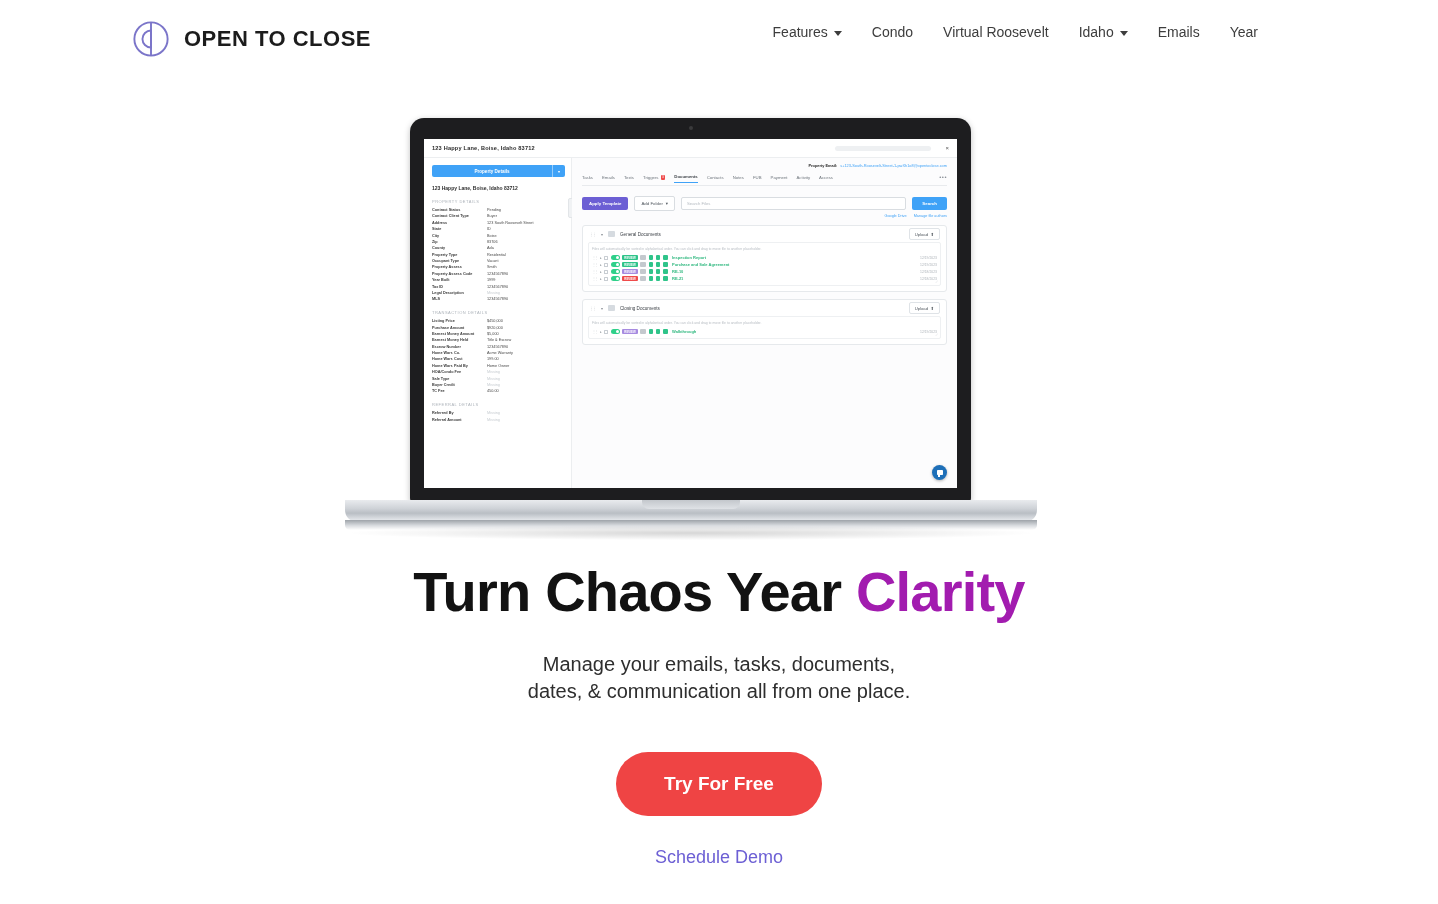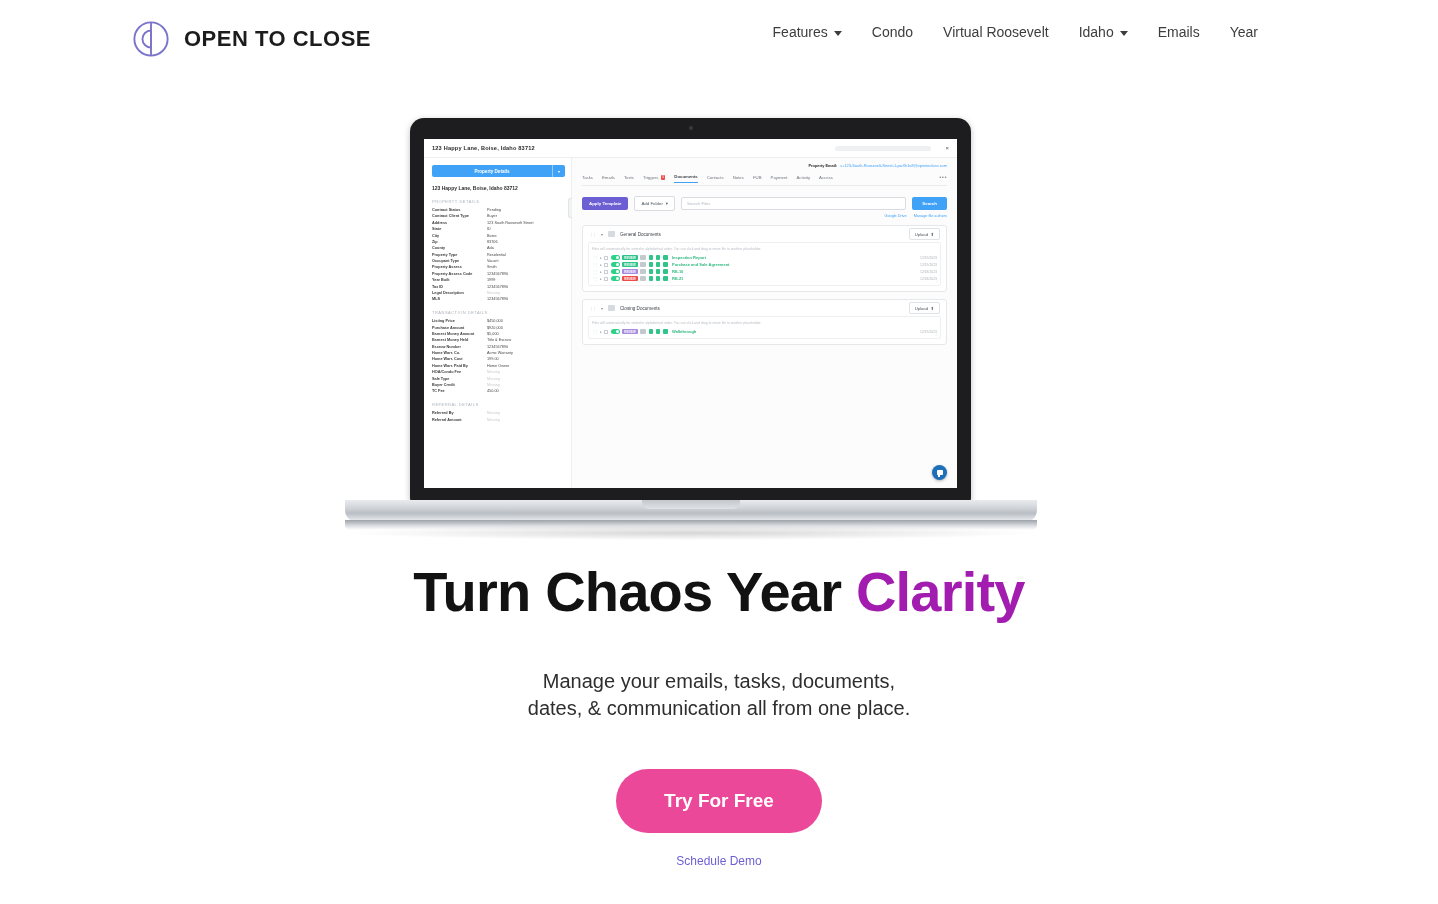--- a/index.html
+++ b/index.html
@@ -272,32 +272,32 @@
 
   
   .hero { position: absolute; left: 0; top: 560px; width: 1438px; text-align: center; }
   .hero-title {
     font-size: 56px; font-weight: bold; color: #121212;
     letter-spacing: -0.8px; line-height: 1.15;
   }
   .hero-title .accent { color: #a21caf; }
   .hero-sub {
     font-size: 20px; color: #2e2e2e; line-height: 1.32;
-    margin-top: 44px;
+    margin-top: 27px;
   }
   .cta-btn {
     display: inline-block; margin-top: 48px;
-    background: #ec4899; color: #fff;
+    background: #ef4444; color: #fff;
     font-size: 19px; font-weight: bold;
     padding: 21px 48px; border-radius: 36px;
     border: none; cursor: pointer;
   }
   .cta-link {
-    display: block; margin-top: 21px;
-    font-size: 12px; color: #6c5fd4; cursor: pointer;
+    display: block; margin-top: 31px;
+    font-size: 18px; color: #6c5fd4; cursor: pointer;
   }
 </style>
 </head>
 <body>
 
 <header class="site-header">
   <div class="brand">
     <svg class="brand-mark" viewBox="0 0 40 40">
       <circle cx="20" cy="20" r="17.5" fill="none" stroke="#7b75c9" stroke-width="2"></circle>
       <line x1="20" y1="2.5" x2="20" y2="37.5" stroke="#7b75c9" stroke-width="2"></line>

